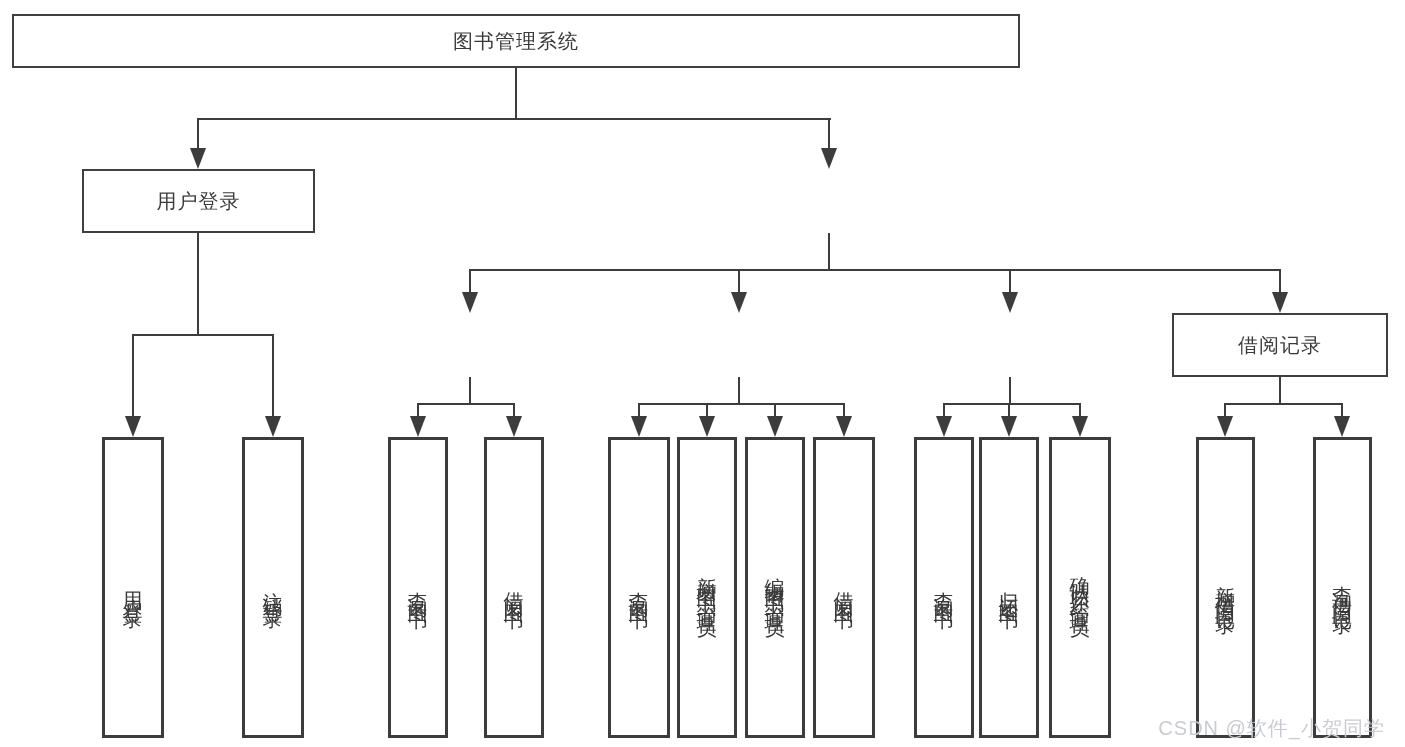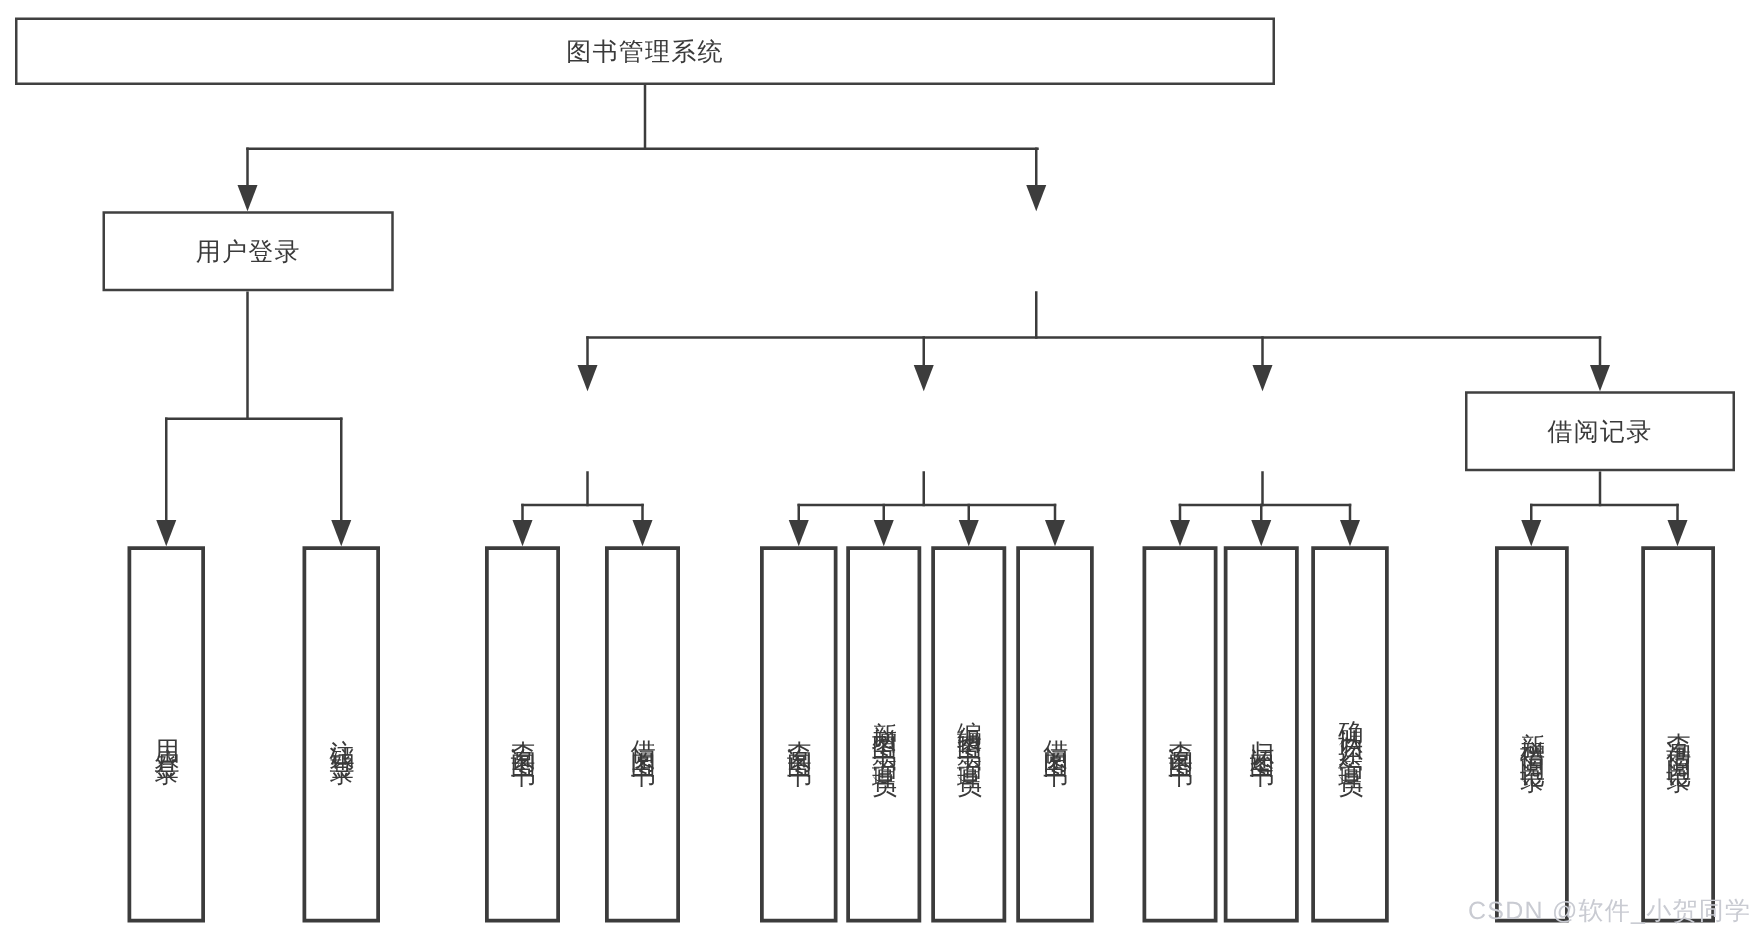--- a/index.html
+++ b/index.html
@@ -46,21 +46,21 @@
   .arrow{
     position:absolute;
     width:0;height:0;
     border-left:8px solid transparent;
     border-right:8px solid transparent;
     border-top:21px solid #3c3c3c;
     z-index:1;
   }
   .watermark{
     position:absolute;
-    right:4px;
+    right:20px;
     bottom:5px;
     font-size:20px;
     color:#c9cbd2;
     letter-spacing:1px;
     z-index:5;
     white-space:nowrap;
   }
 </style>
 </head>
 <body>

